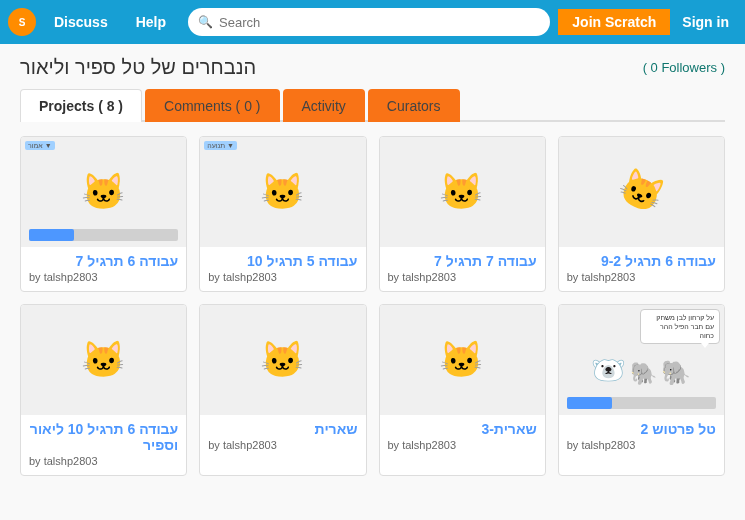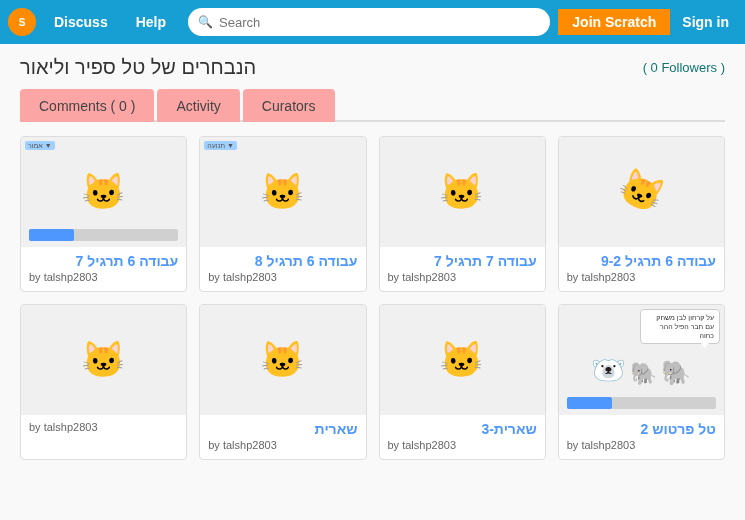--- a/index.html
+++ b/index.html
@@ -111,21 +111,21 @@
       margin-bottom: 14px;
     }
     .tab {
       padding: 8px 18px;
       cursor: pointer;
       font-size: 14px;
       color: #444;
       border: 1px solid transparent;
       border-bottom: none;
       margin-bottom: -2px;
-      background: #fca5a5;
+      background: #f97316;
       border-radius: 4px 4px 0 0;
       margin-right: 3px;
     }
     .tab.active {
       background: white;
       border-color: #ddd;
       border-bottom-color: white;
       color: #333;
       font-weight: bold;
     }
@@ -240,20 +240,21 @@
 </nav>
 
 <div class="content">
 
   <div class="studio-header">
     <div class="studio-title">הנבחרים של טל ספיר וליאור</div>
     <div class="followers-text">( 0 Followers )</div>
   </div>
 
   <div class="tabs">
+    <div class="tab active">Projects ( 8 )</div>
     <div class="tab">Comments ( 0 )</div>
     <div class="tab">Activity</div>
     <div class="tab">Curators</div>
   </div>
 
   <div class="project-grid" id="project-grid">
   <div class="project-card">
     <div class="project-thumbnail">
 
       <div class="thumb-ui-top">אמור ▼</div>
@@ -269,21 +270,21 @@
     </div>
   </div>
       <div class="project-card">
     <div class="project-thumbnail">
 
       <div class="thumb-ui-top">תנועה ▼</div>
       <span class="scratch-cat" style="font-size:36px;">🐱</span>
 
     </div>
     <div class="project-info">
-      <div class="project-title">עבודה 6 תרגיל 8</div>
+      <div class="project-title">עבודה 5 תרגיל 10</div>
       <div class="project-author">by talshp2803</div>
     </div>
   </div>
       <div class="project-card">
     <div class="project-thumbnail">
 
       <span class="scratch-cat" style="font-size:36px;">🐱</span>
 
     </div>
     <div class="project-info">
@@ -302,20 +303,21 @@
       <div class="project-author">by talshp2803</div>
     </div>
   </div>
       <div class="project-card">
     <div class="project-thumbnail">
 
       <span class="scratch-cat" style="font-size:36px;">🐱</span>
 
     </div>
     <div class="project-info">
+      <div class="project-title">עבודה 6 תרגיל 10 ליאור וספיר</div>
       <div class="project-author">by talshp2803</div>
     </div>
   </div>
       <div class="project-card">
     <div class="project-thumbnail">
 
       <span class="scratch-cat" style="font-size:36px;">🐱</span>
 
     </div>
     <div class="project-info">

